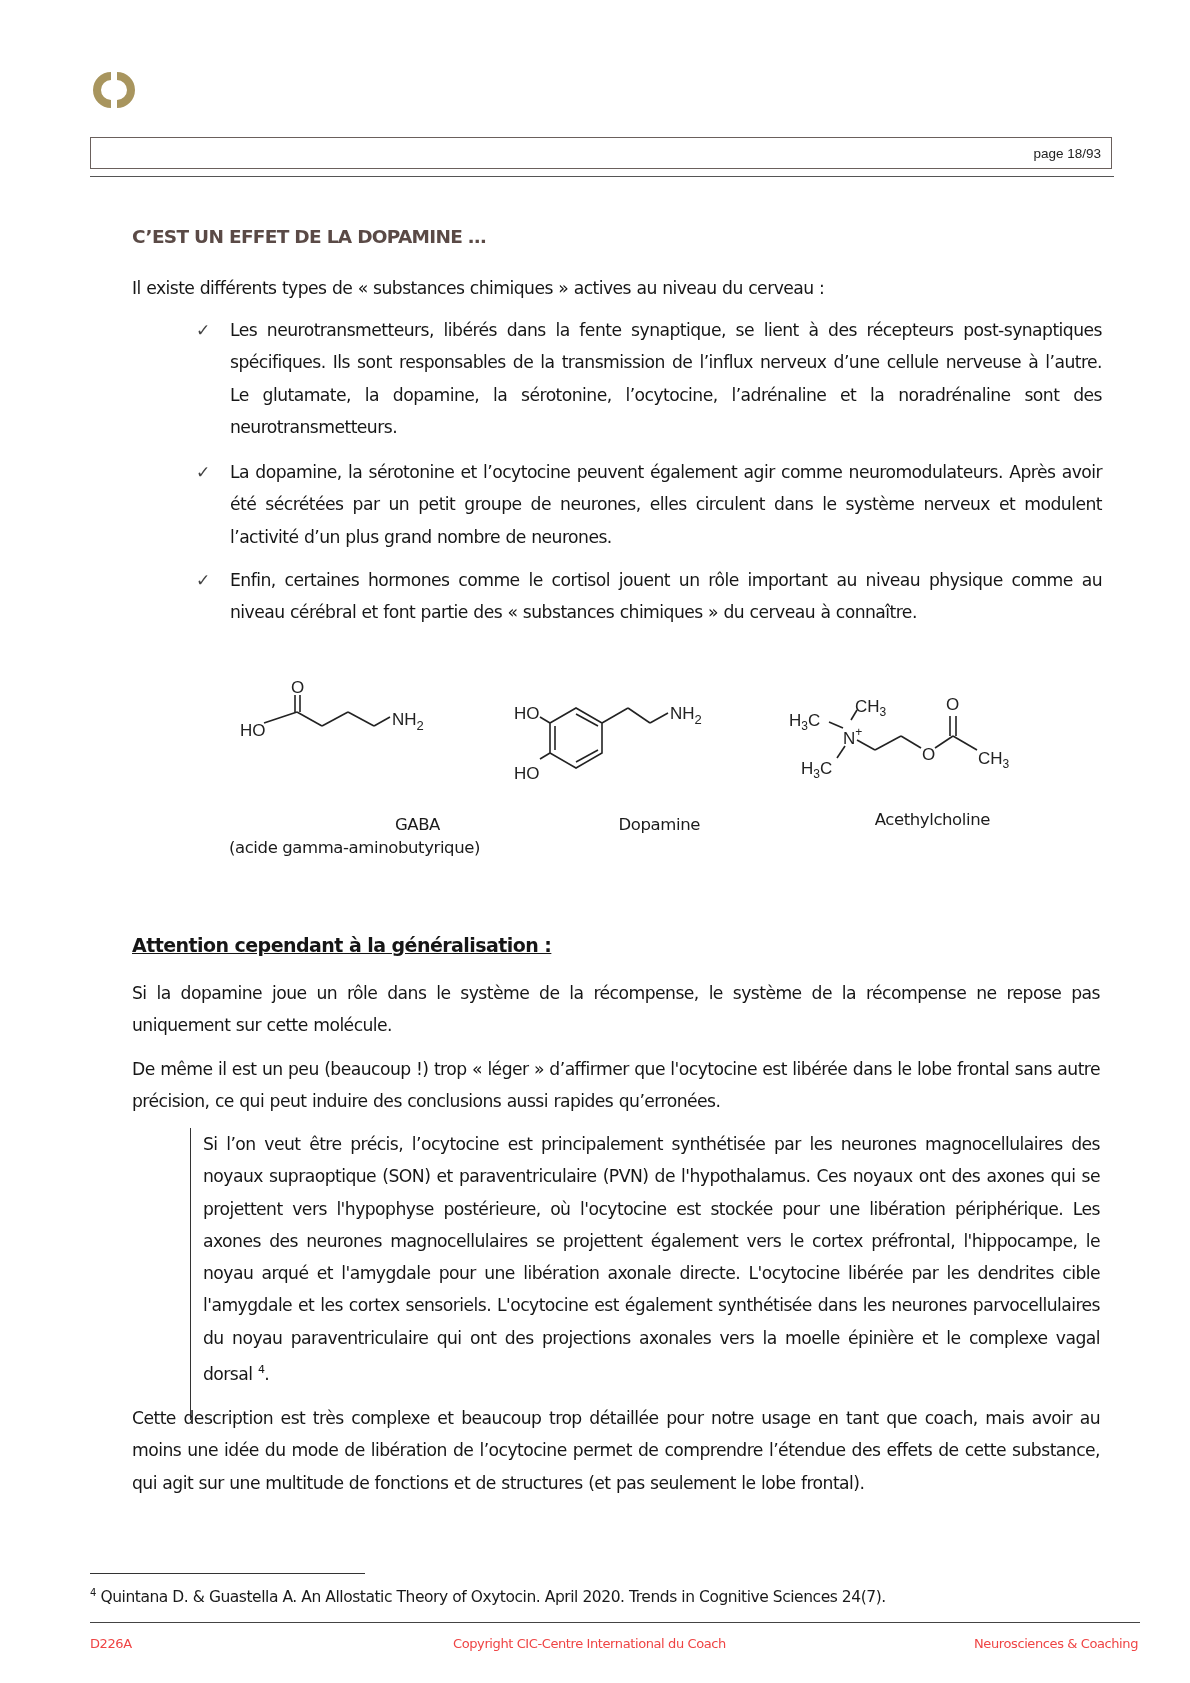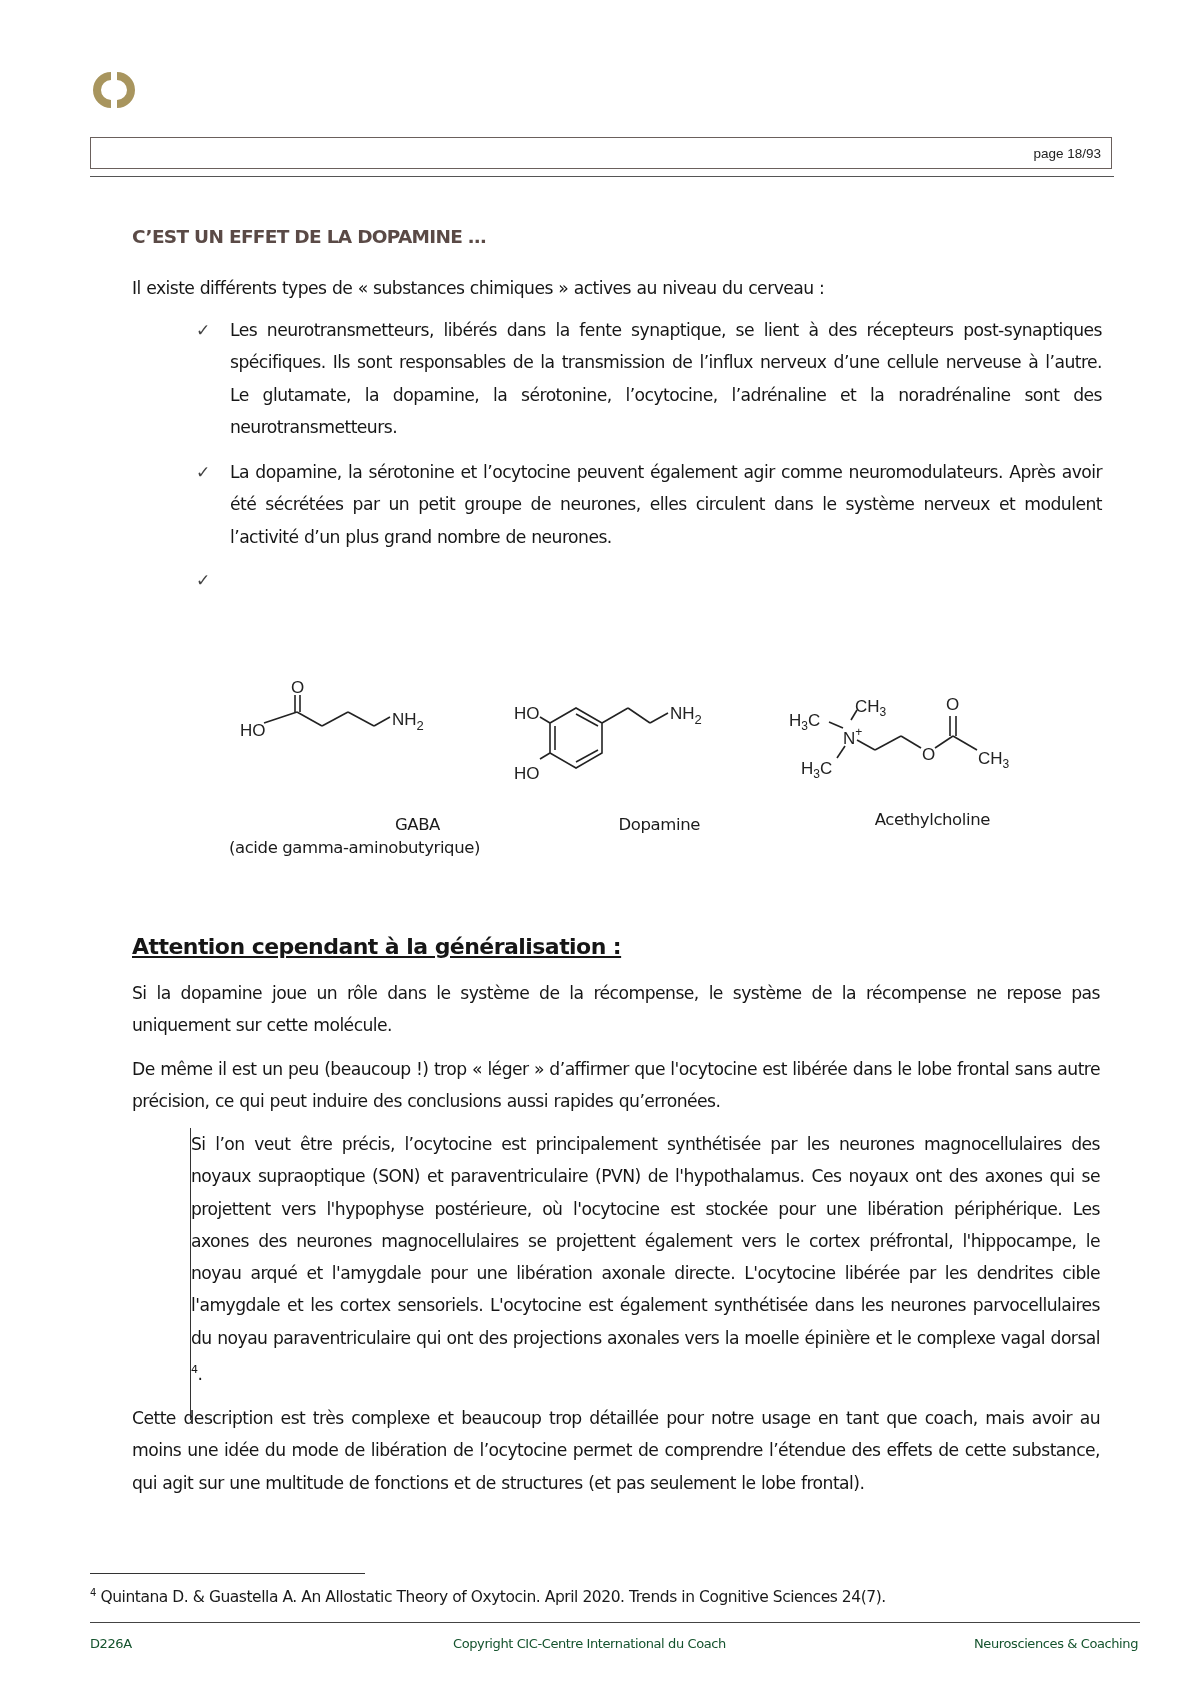--- a/index.html
+++ b/index.html
@@ -19,30 +19,30 @@
   b { font-weight: normal; }
   .section-heading { left: 132px; top: 226px; font-family: "DejaVu Sans", sans-serif; font-weight: bold;
                      font-size: 18.5px; letter-spacing: -0.7px; color: #5a4a46; }
   .intro { left: 132px; top: 272px; width: 968px; }
   .bullet { left: 230px; width: 872px; }
   .check { position: absolute; left: -34px; top: 0; font-size: 17px; color: #444; }
   .molecule { position: absolute; }
   .mol-label { position: absolute; font-family: "DejaVu Sans", sans-serif; font-size: 16.5px;
                letter-spacing: -0.4px; color: #1b1b1b; text-align: right; }
   .attention { left: 132px; top: 934px; font-family: "DejaVu Sans", sans-serif; font-weight: bold;
-               font-size: 22px; letter-spacing: -0.55px; text-decoration: underline; color: #161616; }
+               font-size: 19px; letter-spacing: -0.55px; text-decoration: underline; color: #161616; }
   .para { left: 132px; width: 968px; }
-  .quote { left: 190px; top: 1128px; width: 910px; border-left: 1.3px solid #333; 
+  .quote { left: 190px; top: 1128px; width: 910px; border-left: 1.3px solid #333; padding-left: 12px;
            box-sizing: border-box; padding-bottom: 30px; }
   .fn-rule { left: 90px; top: 1573px; width: 275px; border-top: 1.2px solid #333; }
   .footnote { left: 90px; top: 1587px; font-family: "DejaVu Sans", sans-serif; font-size: 15.5px;
               letter-spacing: -0.45px; color: #1a1a1a; }
   .footnote sup { font-size: 10px; }
   .footer-rule { left: 90px; top: 1622px; width: 1050px; border-top: 1.2px solid #444; }
-  .footer { top: 1636px; font-family: "DejaVu Sans", sans-serif; font-size: 13px; letter-spacing: -0.4px; color: #14532d; }
+  .footer { top: 1636px; font-family: "DejaVu Sans", sans-serif; font-size: 13px; letter-spacing: -0.4px; color: #ef4444; }
   sup.ref { font-size: 11px; }
 </style>
 </head>
 <body>
 
 <svg class="abs logo" viewBox="0 0 44 44">
   <path d="M19 4 A18 18 0 0 0 19 40 L19 32 A10 10 0 0 1 19 12 Z" fill="#a8955e"></path>
   <path d="M25 4 A18 18 0 0 1 25 40 L25 32 A10 10 0 0 0 25 12 Z" fill="#a8955e"></path>
 </svg>
 
@@ -57,20 +57,21 @@
 <div class="abs text justify bullet" style="top:314px;">
   <span class="check">✓</span>
   <span><span>Les </span><b>neurotransmetteurs</b><span>, libérés dans la fente synaptique, se lient à des récepteurs post-synaptiques spécifiques. Ils sont responsables de la transmission de l’influx nerveux d’une cellule nerveuse à l’autre. Le </span><b>glutamate, la dopamine, la sérotonine, l’ocytocine, l’adrénaline et la noradrénaline</b><span> sont des neurotransmetteurs.</span></span>
 </div>
 <div class="abs text justify bullet" style="top:456px;">
   <span class="check">✓</span>
   <span><span>La </span><b>dopamine, la sérotonine et l’ocytocin</b><span>e peuvent également agir comme </span><b>neuromodulateurs</b><span>. Après avoir été sécrétées par un petit groupe de neurones, elles circulent dans le système nerveux et modulent l’activité d’un plus grand nombre de neurones.</span></span>
 </div>
 <div class="abs text justify bullet" style="top:564px;">
   <span class="check">✓</span>
+  <span><span>Enfin, certaines </span><b>hormones</b><span> comme le </span><b>cortisol</b><span> jouent un rôle important au niveau physique comme au niveau cérébral et font partie des « substances chimiques » du cerveau à connaître.</span></span>
 </div>
 
 <svg class="molecule" style="left:240px; top:680px;" width="200" height="80" viewBox="0 0 200 80">
   <g stroke="#222" stroke-width="1.6" fill="none">
     <line x1="24" y1="43" x2="57" y2="32"></line>
     <line x1="57" y1="32" x2="82" y2="46"></line>
     <line x1="82" y1="46" x2="108" y2="32"></line>
     <line x1="108" y1="32" x2="134" y2="46"></line>
     <line x1="134" y1="46" x2="150" y2="37"></line>
     <line x1="55" y1="32" x2="55" y2="15"></line>

